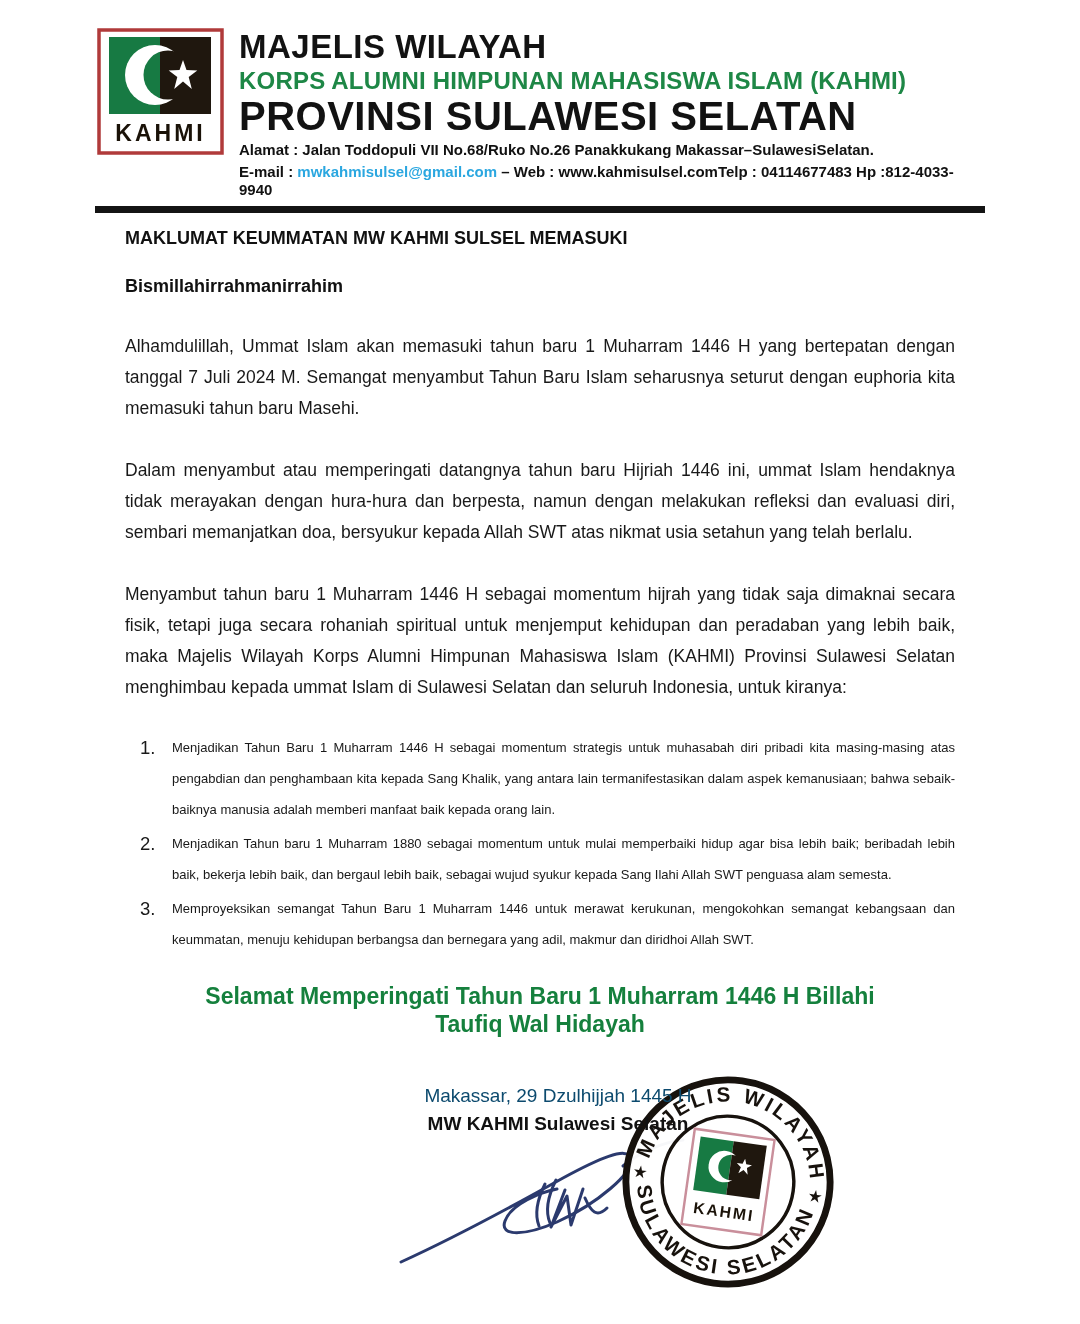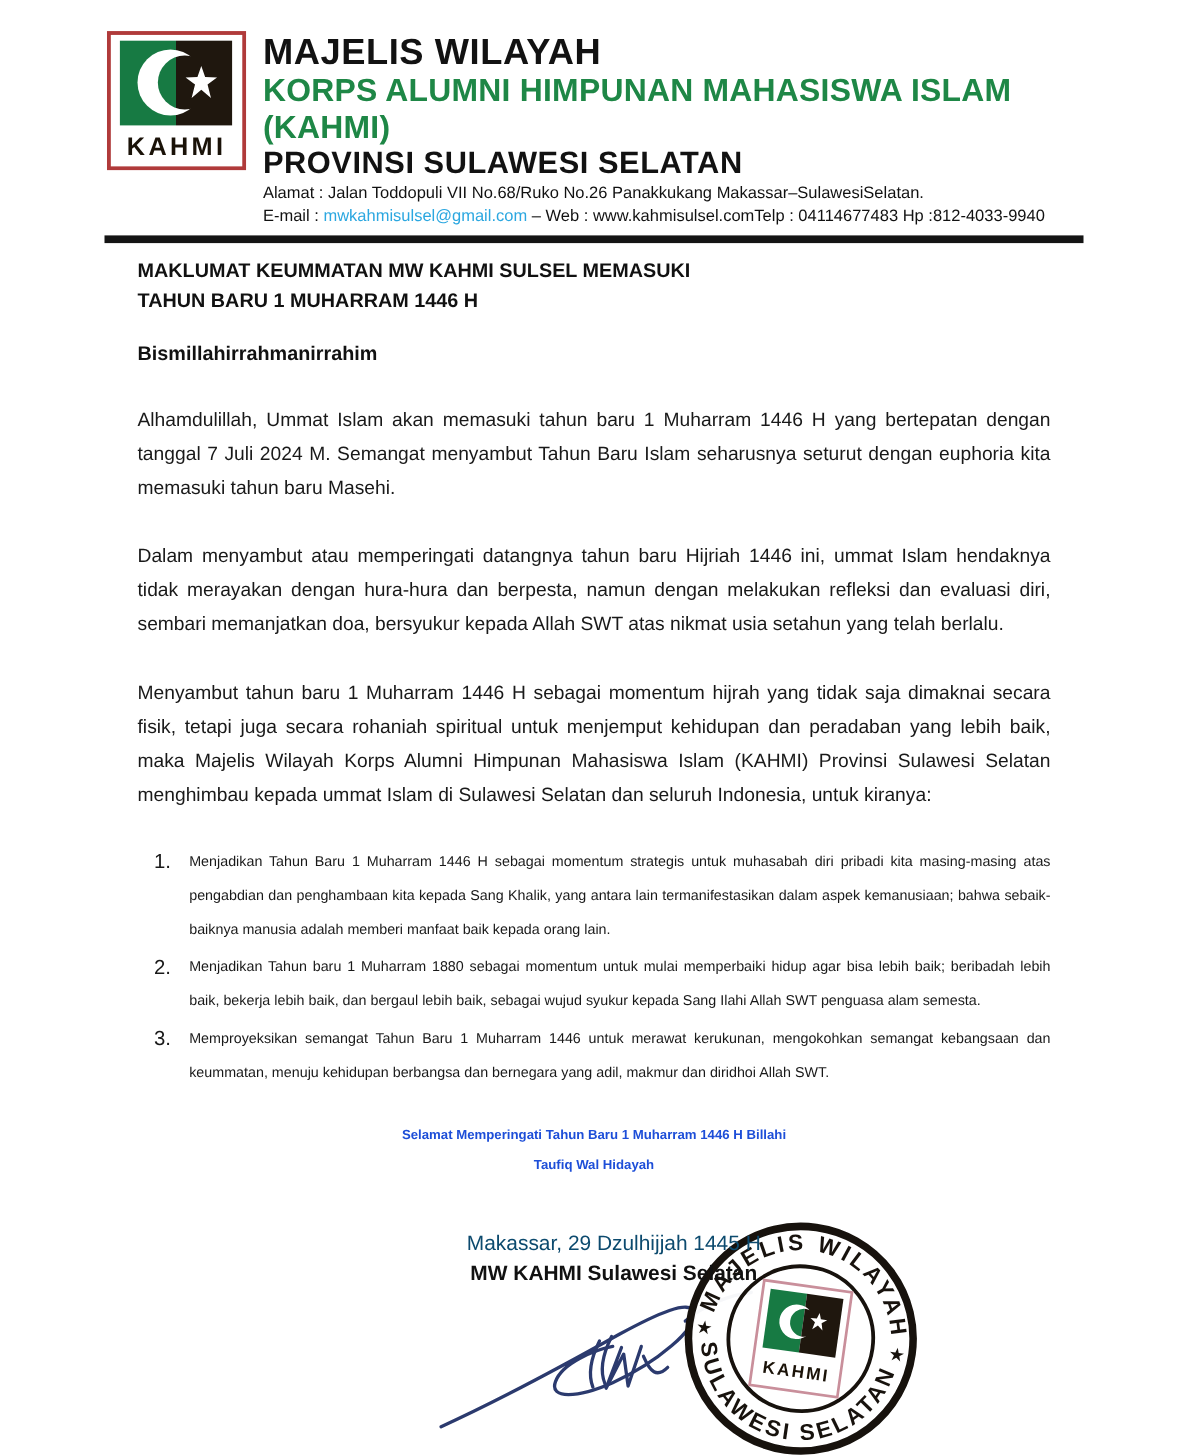--- a/index.html
+++ b/index.html
@@ -7,37 +7,37 @@
   .page {
     position:relative; width:1080px; height:1324px; margin:0 auto;
     background:#ffffff; color:#1a1a1a; overflow:hidden;
   }
 
   
   .header { display:flex; align-items:flex-start; padding:28px 95px 0 97px; gap:15px; }
   .logo-box { width:127px; height:127px; flex:0 0 auto; }
   .header-text { flex:1; padding-top:2px; }
   .org-line1 { font-size:33px; font-weight:bold; color:#121212; letter-spacing:.5px; line-height:1.05; }
-  .org-line2 { font-size:29px; font-weight:bold; color:#1e8746; letter-spacing:.2px; line-height:1.15; margin-top:2px;}
-  .org-line3 { font-size:28px; font-weight:bold; color:#121212; letter-spacing:.5px; line-height:1.1; }
-  .addr-line { font-size:15px; font-weight:normal; color:#111; line-height:1.22; margin-top:3px; }
+  .org-line2 { font-size:24px; font-weight:bold; color:#1e8746; letter-spacing:.2px; line-height:1.15; margin-top:2px;}
+  .org-line3 { font-size:40px; font-weight:bold; color:#121212; letter-spacing:.5px; line-height:1.1; }
+  .addr-line { font-size:15px; font-weight:bold; color:#111; line-height:1.22; margin-top:3px; }
   .email-blue { color:#2ba7e0; }
   .rule { height:7px; background:#141414; margin:7px 95px 0 95px; }
 
   
   .content { padding:0 125px; }
   .doc-title { margin-top:12px; font-weight:bold; font-size:18px; line-height:27px; color:#111; }
   .bismillah { margin-top:24px; font-weight:bold; font-size:18px; color:#111; }
   .para { margin-top:31px; font-size:17.5px; line-height:31px; text-align:justify; color:#191919; }
   .para:first-of-type { margin-top:34px; }
   ol.points { margin-top:29px; list-style:none; }
   ol.points .item { display:flex; margin-bottom:3px; }
   ol.points .num { flex:0 0 47px; font-size:18.5px; padding-left:15px; line-height:31px; color:#191919; }
   ol.points .itxt { flex:1; font-size:13px; line-height:31px; text-align:justify; color:#191919; }
-  .closing { margin-top:27px; text-align:center; font-weight:bold; font-size:12px; line-height:28px; color:#1d4ed8; }
+  .closing { margin-top:27px; text-align:center; font-weight:bold; font-size:23px; line-height:28px; color:#15803d; }
 
   
   .sig-area { position:relative; margin-top:44px; height:330px; }
   .sig-text { position:relative; z-index:3; text-align:center; transform:translateX(18px); }
   .sig-date { font-size:19px; color:#0c4a6e; line-height:28px; }
   .sig-org  { font-size:19px; font-weight:bold; color:#111; line-height:28px; }
   .sig-gap  { height:100px; }
   .signature-svg { position:absolute; left:270px; top:52px; width:310px; height:135px; z-index:1; }
   .stamp-wrap { position:absolute; left:495px; top:-8px; width:216px; height:216px; z-index:2; transform:rotate(8deg); }
   svg text { font-family:"Liberation Sans", sans-serif; }
@@ -70,21 +70,20 @@
       <div class="org-line3">PROVINSI SULAWESI SELATAN</div>
       <div class="addr-line">Alamat : Jalan Toddopuli VII No.68/Ruko No.26 Panakkukang Makassar–SulawesiSelatan.</div>
       <div class="addr-line"><span>E-mail : </span><span class="email-blue">mwkahmisulsel@gmail.com</span><span> – Web : www.kahmisulsel.comTelp : 04114677483 Hp :812-4033-9940</span></div>
     </div>
   </div>
   <div class="rule"></div>
 
   <div class="content">
     <div class="doc-title">
       <div>MAKLUMAT KEUMMATAN MW KAHMI SULSEL MEMASUKI</div>
-      <div>TAHUN BARU 1 MUHARRAM 1446 H</div>
     </div>
 
     <div class="bismillah">Bismillahirrahmanirrahim</div>
 
     <p class="para">Alhamdulillah, Ummat Islam akan memasuki tahun baru 1 Muharram 1446 H yang bertepatan dengan tanggal 7 Juli 2024 M. Semangat menyambut Tahun Baru Islam seharusnya seturut dengan euphoria kita memasuki tahun baru Masehi.</p>
     <p class="para">Dalam menyambut atau memperingati datangnya tahun baru Hijriah 1446 ini, ummat Islam hendaknya tidak merayakan dengan hura-hura dan berpesta, namun dengan melakukan refleksi dan evaluasi diri, sembari memanjatkan doa, bersyukur kepada Allah SWT atas nikmat usia setahun yang telah berlalu.</p>
     <p class="para">Menyambut tahun baru 1 Muharram 1446 H sebagai momentum hijrah yang tidak saja dimaknai secara fisik, tetapi juga secara rohaniah spiritual untuk menjemput kehidupan dan peradaban yang lebih baik, maka Majelis Wilayah Korps Alumni Himpunan Mahasiswa Islam (KAHMI) Provinsi Sulawesi Selatan menghimbau kepada ummat Islam di Sulawesi Selatan dan seluruh Indonesia, untuk kiranya:</p>
 
     <ol class="points">
       <li class="item">

